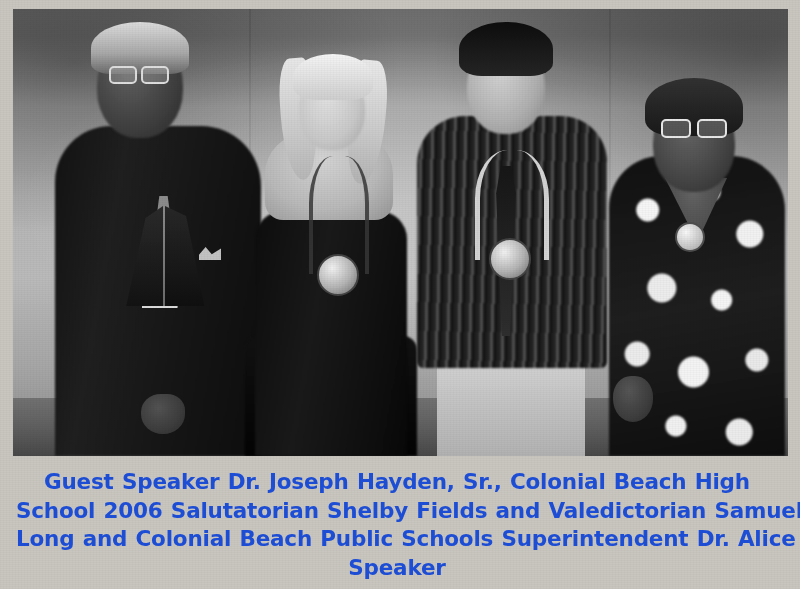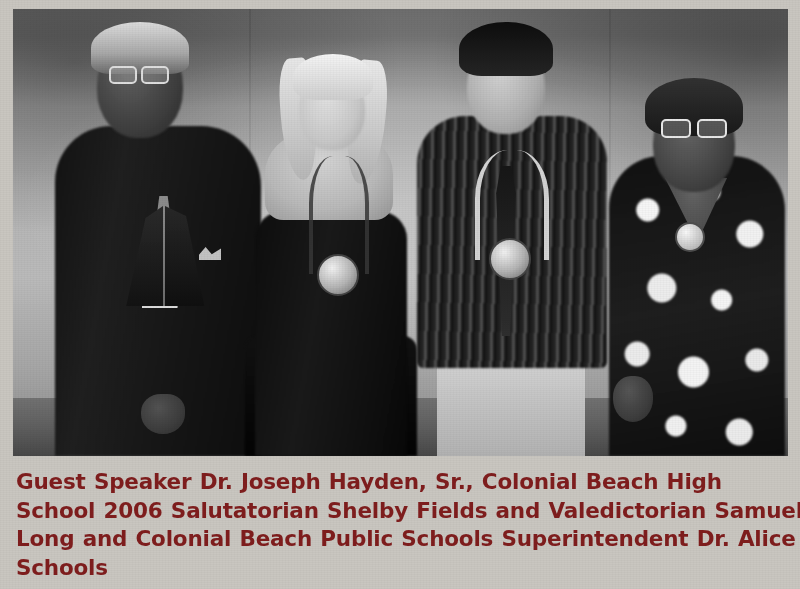--- a/index.html
+++ b/index.html
@@ -308,27 +308,28 @@
     background: radial-gradient(ellipse at 40% 32%, #5f564c, #36312b);
     border-radius: 45% 45% 50% 50%;
   }
 
   
   .caption {
     position: absolute;
     left: 16px;
     top: 468px;
     width: 762px;
-    color: #7f1d1d;
+    color: #1d4ed8;
     font-family: "DejaVu Sans", sans-serif;
     font-weight: bold;
     font-size: 21.5px;
     line-height: 28.5px;
     letter-spacing: -0.2px;
     word-spacing: 1px;
+    text-align: center;
   }
   .caption-line { white-space: nowrap; }
   .caption-line.last { white-space: normal; }
 </style>
 </head>
 <body>
 
 <div class="page">
 
   <div class="photo">
@@ -385,17 +386,17 @@
       <div class="w2-glass" style="left:684px"></div>
       <div class="w2-brooch"></div>
       <div class="w2-hand"></div>
     </div>
   </div>
 
   <div class="caption">
     <div class="caption-line">Guest Speaker Dr. Joseph Hayden, Sr., Colonial Beach High</div>
     <div class="caption-line">School 2006 Salutatorian Shelby Fields and Valedictorian Samuel</div>
     <div class="caption-line">Long and Colonial Beach Public Schools Superintendent Dr. Alice</div>
-    <div class="caption-line last">Schools</div>
+    <div class="caption-line last">Speaker</div>
   </div>
 
   <div class="grain"></div>
 </div>
 
 </body></html>

